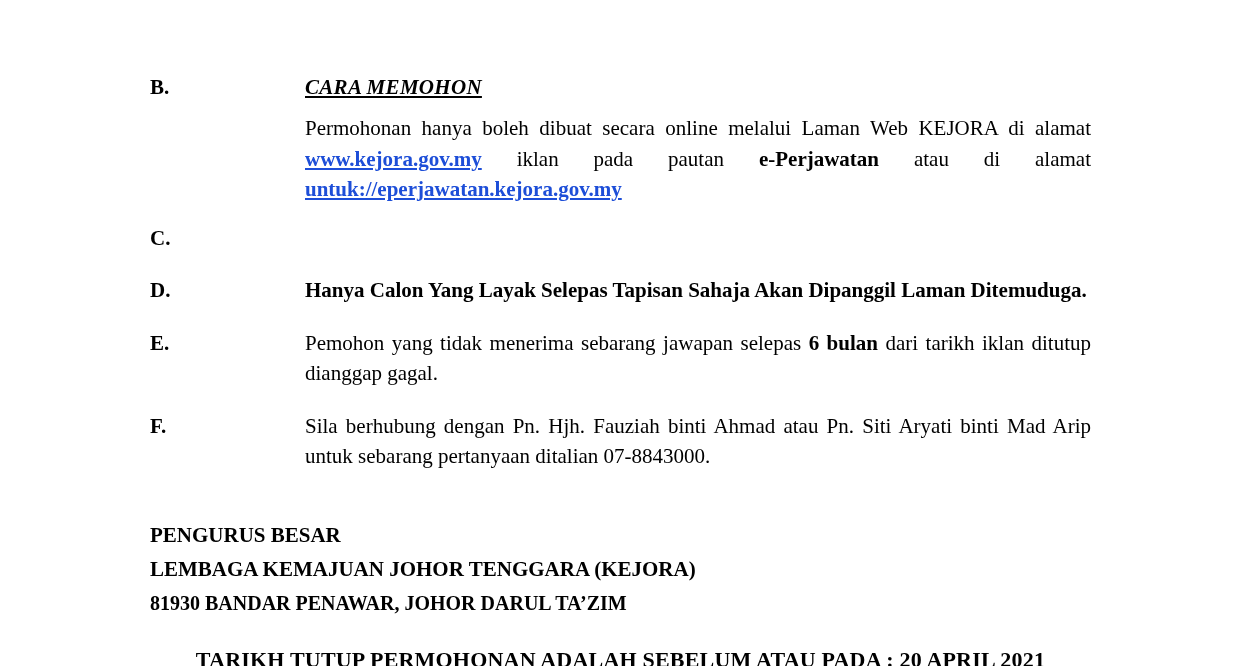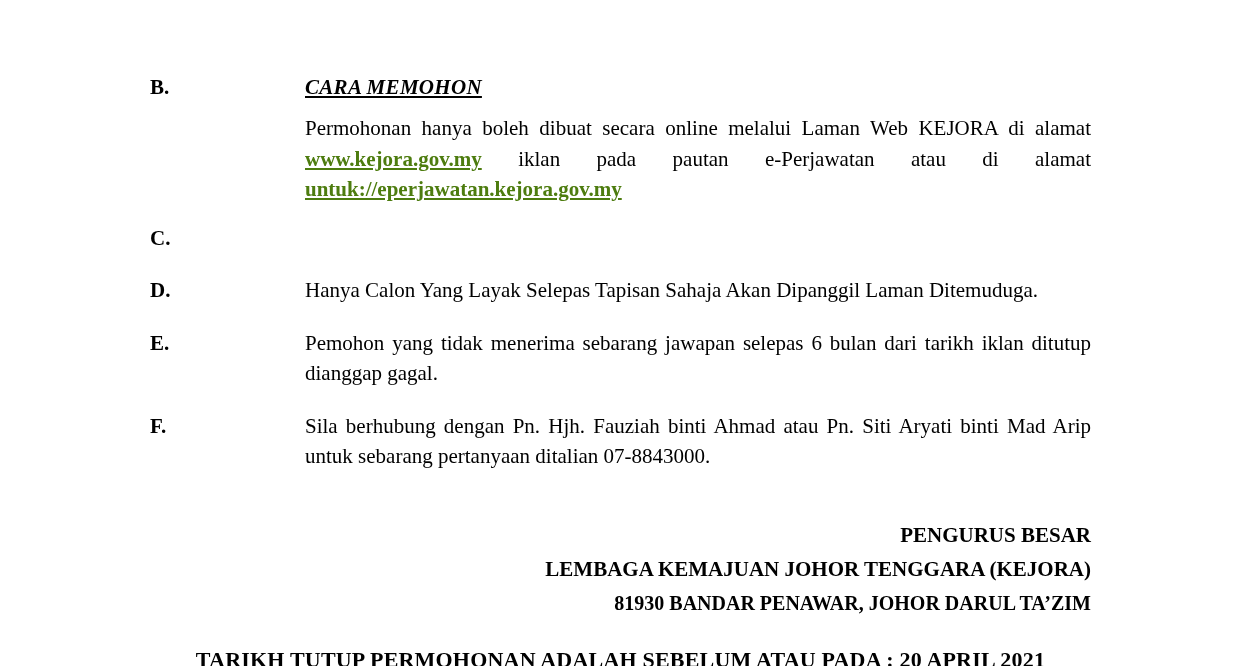--- a/index.html
+++ b/index.html
@@ -42,37 +42,37 @@
     font-weight: bold;
     text-decoration: underline;
     letter-spacing: 0.3px;
     font-style: italic;
   }
   .just {
     text-align: justify;
     text-justify: inter-word;
   }
   .bold {
-    font-weight: normal;
+    font-weight: bold;
   }
   .link {
     font-weight: bold;
     text-decoration: underline;
-    color: #4d7c0f;
+    color: #1d4ed8;
   }
   .item-b .body-col { margin-top: 30px; }
   .item-b { margin-bottom: 18px; }
   .item-c { margin-bottom: 22px; }
   .item-d { margin-bottom: 22px; }
   .item-e { margin-bottom: 22px; }
   .item-f { margin-bottom: 10px; }
 
   .signature-block {
     margin-top: 48px;
-    text-align: right;
+    text-align: left;
     font-weight: bold;
     font-size: 20px;
     line-height: 1.6;
   }
   .signature-block .line1 { font-size: 21px; }
   .signature-block .line2 { font-size: 21px; }
   .signature-block .line3 { font-size: 20px; }
   .closing-date {
     margin-top: 28px;
     text-align: center;

